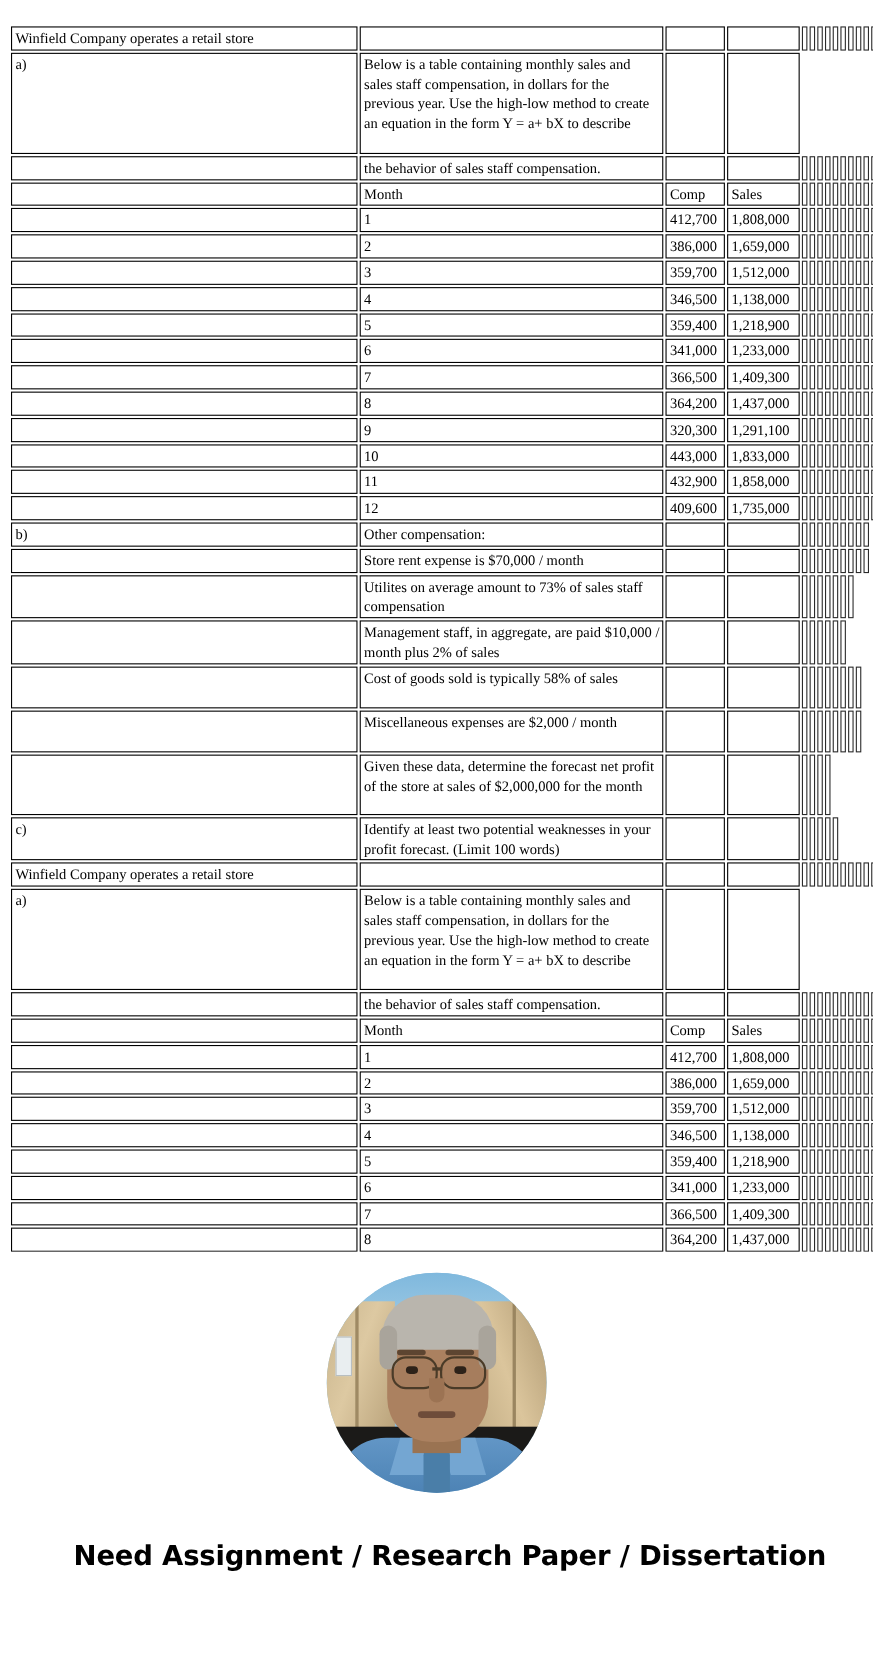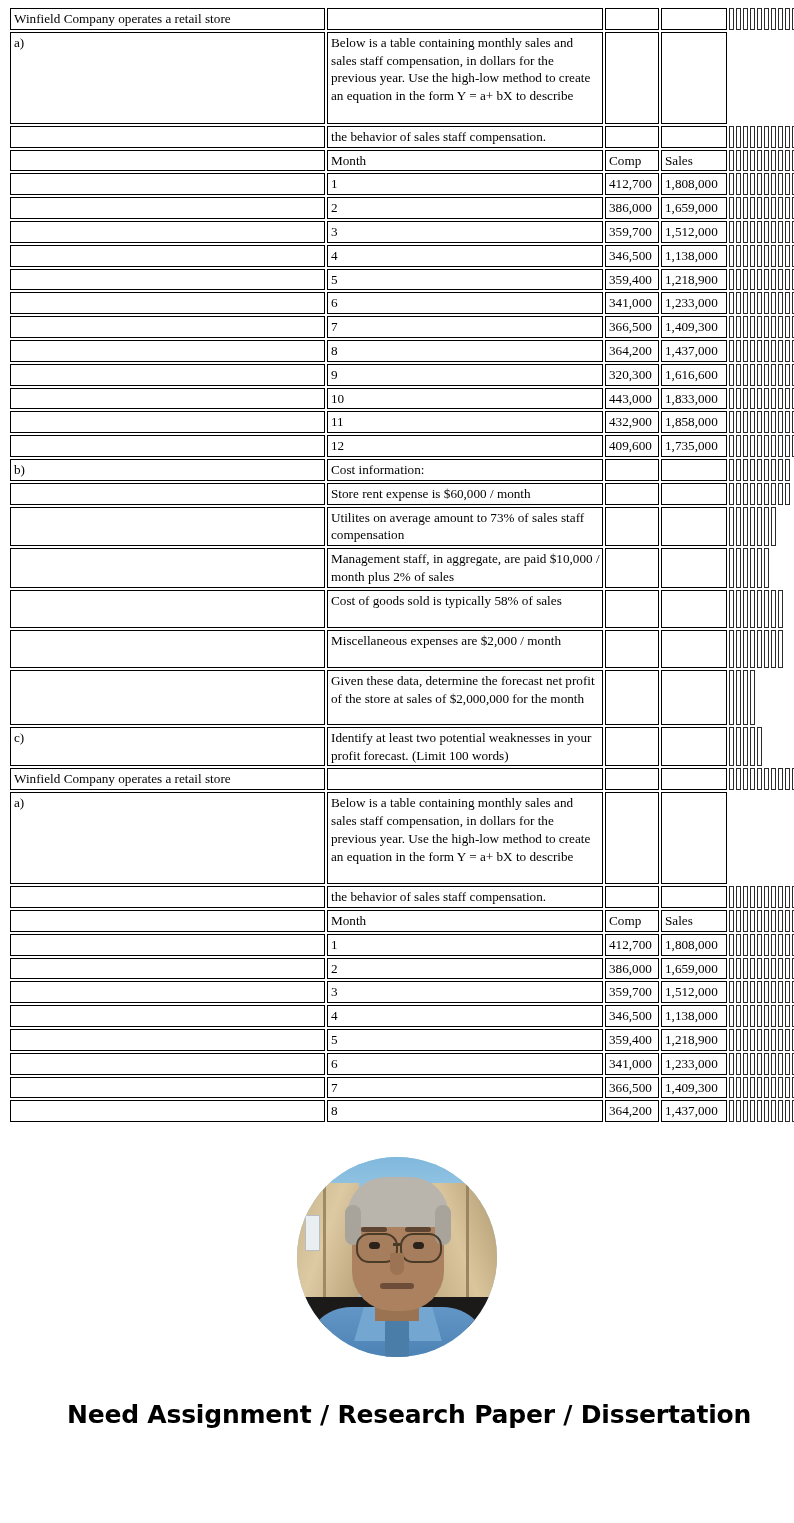--- a/index.html
+++ b/index.html
@@ -12,21 +12,21 @@
     height: 1523px;
     position: relative;
     font-family: "Liberation Serif", "DejaVu Serif", serif;
     overflow: hidden;
   }
 
   
   #sheet-viewport {
     position: absolute;
     left: 0;
-    top: 0;
+    top: 16px;
     width: 794px;
     height: 1122px;
     overflow: hidden;
   }
 
   table.sheet {
     border-collapse: separate;
     border-spacing: 2px 2px;
     table-layout: fixed;
     width: 786px;
@@ -386,21 +386,21 @@
           <td class="empty-narrow"></td>
           <td class="empty-narrow"></td>
           <td class="empty-narrow"></td>
           <td class="empty-narrow"></td>
           <td class="empty-narrow"></td>
         </tr>
         <tr class="row-std">
           <td></td>
           <td>9</td>
           <td>320,300</td>
-          <td>1,616,600</td>
+          <td>1,291,100</td>
           <td class="empty-narrow"></td>
           <td class="empty-narrow"></td>
           <td class="empty-narrow"></td>
           <td class="empty-narrow"></td>
           <td class="empty-narrow"></td>
           <td class="empty-narrow"></td>
           <td class="empty-narrow"></td>
           <td class="empty-narrow"></td>
           <td class="empty-narrow"></td>
           <td class="empty-narrow"></td>
@@ -448,37 +448,37 @@
           <td class="empty-narrow"></td>
           <td class="empty-narrow"></td>
           <td class="empty-narrow"></td>
           <td class="empty-narrow"></td>
           <td class="empty-narrow"></td>
           <td class="empty-narrow"></td>
           <td class="empty-narrow"></td>
         </tr>
         <tr class="row-std">
           <td>b)</td>
-          <td>Cost information:</td>
-          <td></td>
-          <td></td>
-          <td class="empty-narrow"></td>
-          <td class="empty-narrow"></td>
-          <td class="empty-narrow"></td>
-          <td class="empty-narrow"></td>
-          <td class="empty-narrow"></td>
-          <td class="empty-narrow"></td>
-          <td class="empty-narrow"></td>
-          <td class="empty-narrow"></td>
-          <td class="empty-narrow"></td>
-          <td class="nb"></td>
-        </tr>
-        <tr class="row-std">
-          <td></td>
-          <td>Store rent expense is $60,000 / month</td>
+          <td>Other compensation:</td>
+          <td></td>
+          <td></td>
+          <td class="empty-narrow"></td>
+          <td class="empty-narrow"></td>
+          <td class="empty-narrow"></td>
+          <td class="empty-narrow"></td>
+          <td class="empty-narrow"></td>
+          <td class="empty-narrow"></td>
+          <td class="empty-narrow"></td>
+          <td class="empty-narrow"></td>
+          <td class="empty-narrow"></td>
+          <td class="nb"></td>
+        </tr>
+        <tr class="row-std">
+          <td></td>
+          <td>Store rent expense is $70,000 / month</td>
           <td></td>
           <td></td>
           <td class="empty-narrow"></td>
           <td class="empty-narrow"></td>
           <td class="empty-narrow"></td>
           <td class="empty-narrow"></td>
           <td class="empty-narrow"></td>
           <td class="empty-narrow"></td>
           <td class="empty-narrow"></td>
           <td class="empty-narrow"></td>

